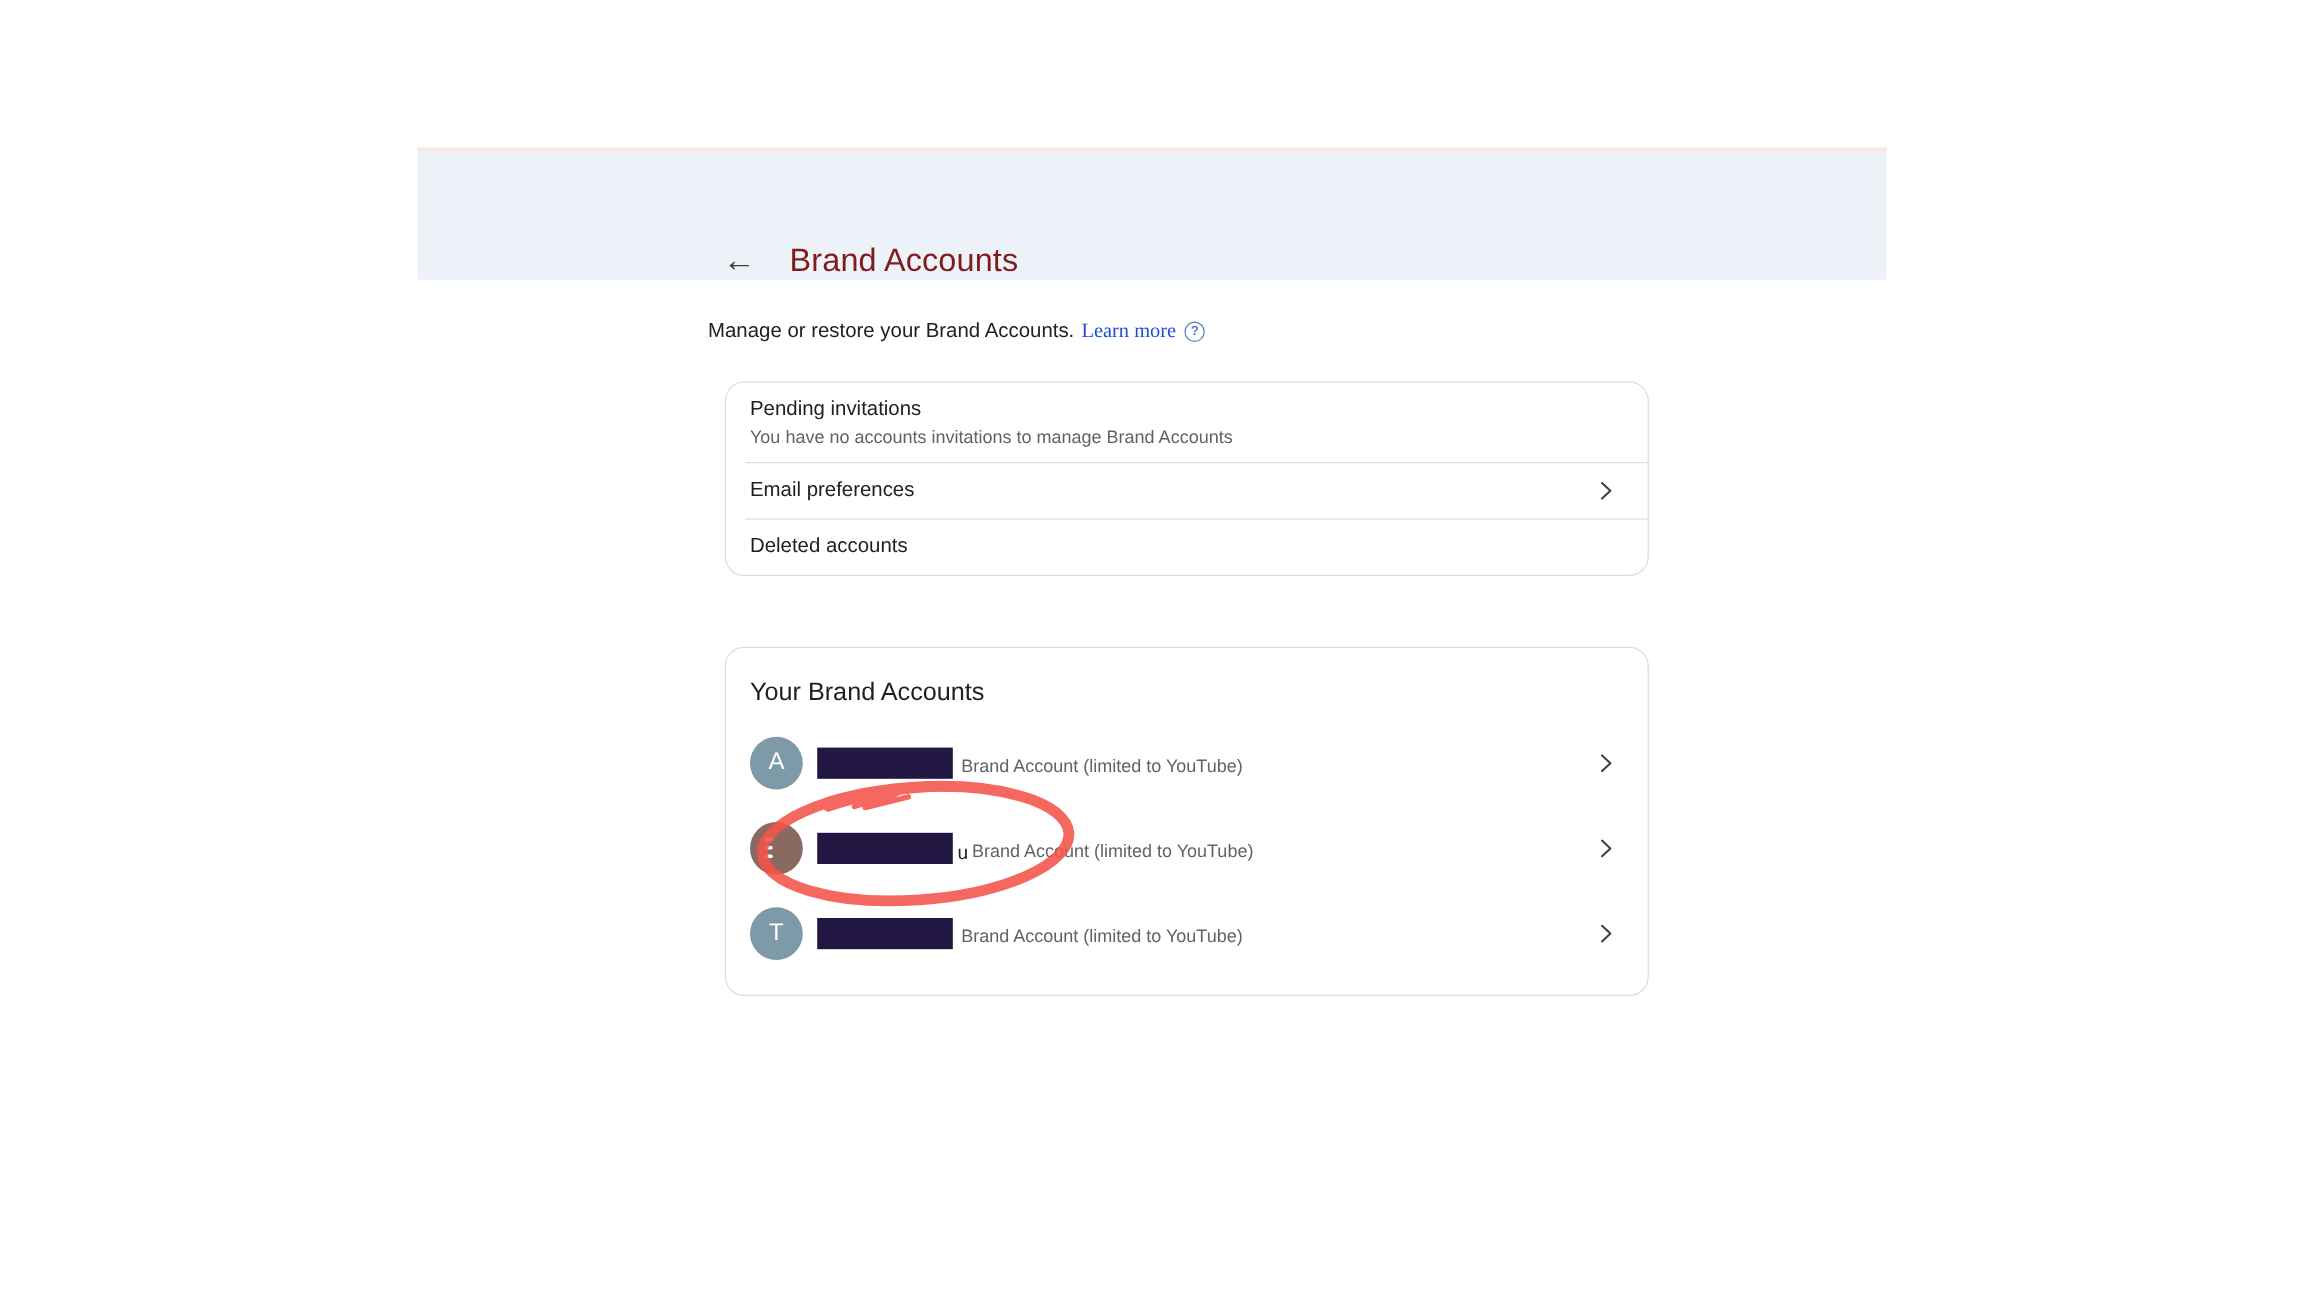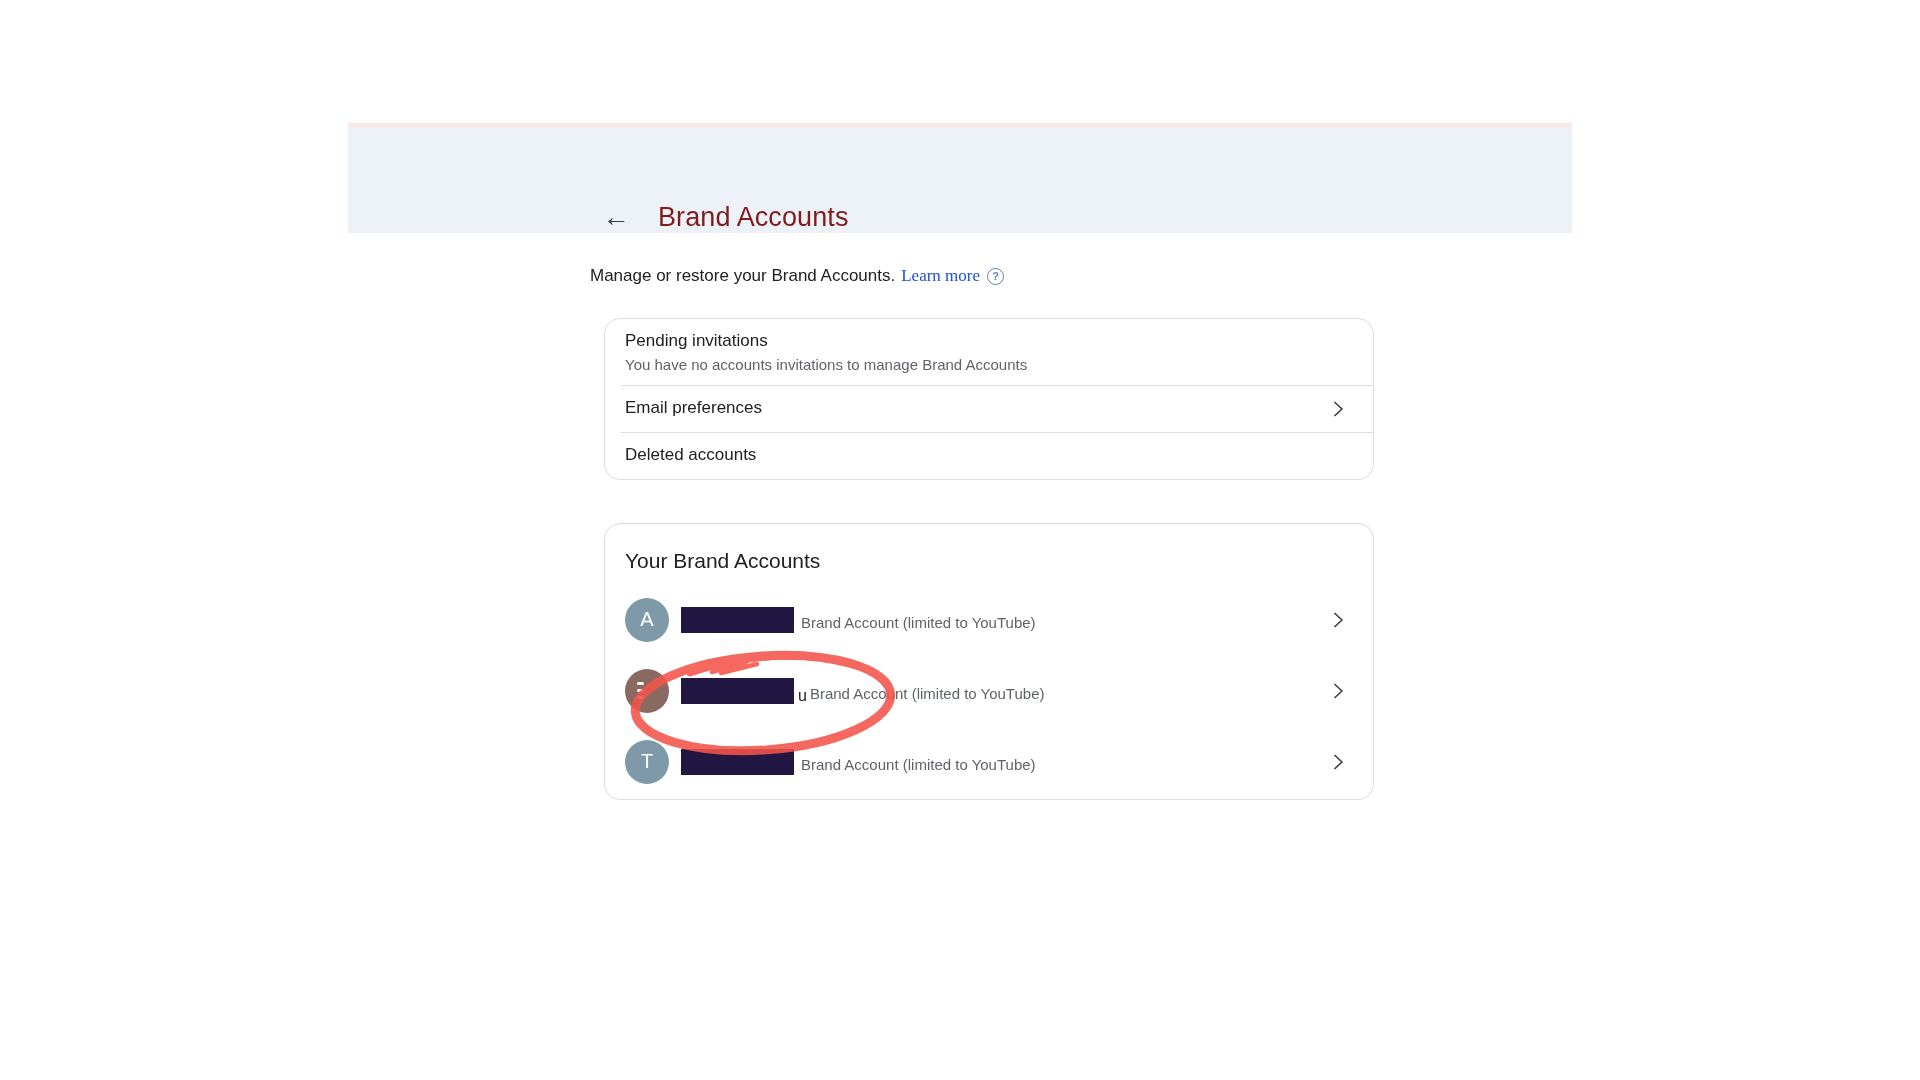--- a/index.html
+++ b/index.html
@@ -33,21 +33,21 @@
     width:17px;height:17px;border:1.5px solid #5b7fc0;border-radius:50%;
     font-size:11px;font-weight:bold;color:#5b7fc0;margin-left:1px;cursor:pointer;
     box-sizing:border-box;
   }
   
   .card{
     position:absolute;left:592px;width:770px;background:#fff;
     border:1px solid #dadce0;border-radius:16px;box-sizing:border-box;margin-left:12px;
   }
   .card.settings{top:318px;}
-  .card.accounts{top:523px;padding-bottom:2px;}
+  .card.accounts{top:539px;padding-bottom:16px;}
   .s-row{padding:10px 20px;position:relative;}
   .s-row.clickable{cursor:pointer;}
   .s-title{font-size:17px;line-height:23px;color:#202124;margin-bottom:3px;}
   .s-sub{font-size:15px;line-height:20px;color:#5f6368;}
   .divider{height:1px;background:#dadce0;margin-left:16px;}
   .chev{
     position:absolute;right:24px;top:50%;transform:translateY(-50%);
     width:22px;height:22px;display:flex;align-items:center;justify-content:center;
   }
   

